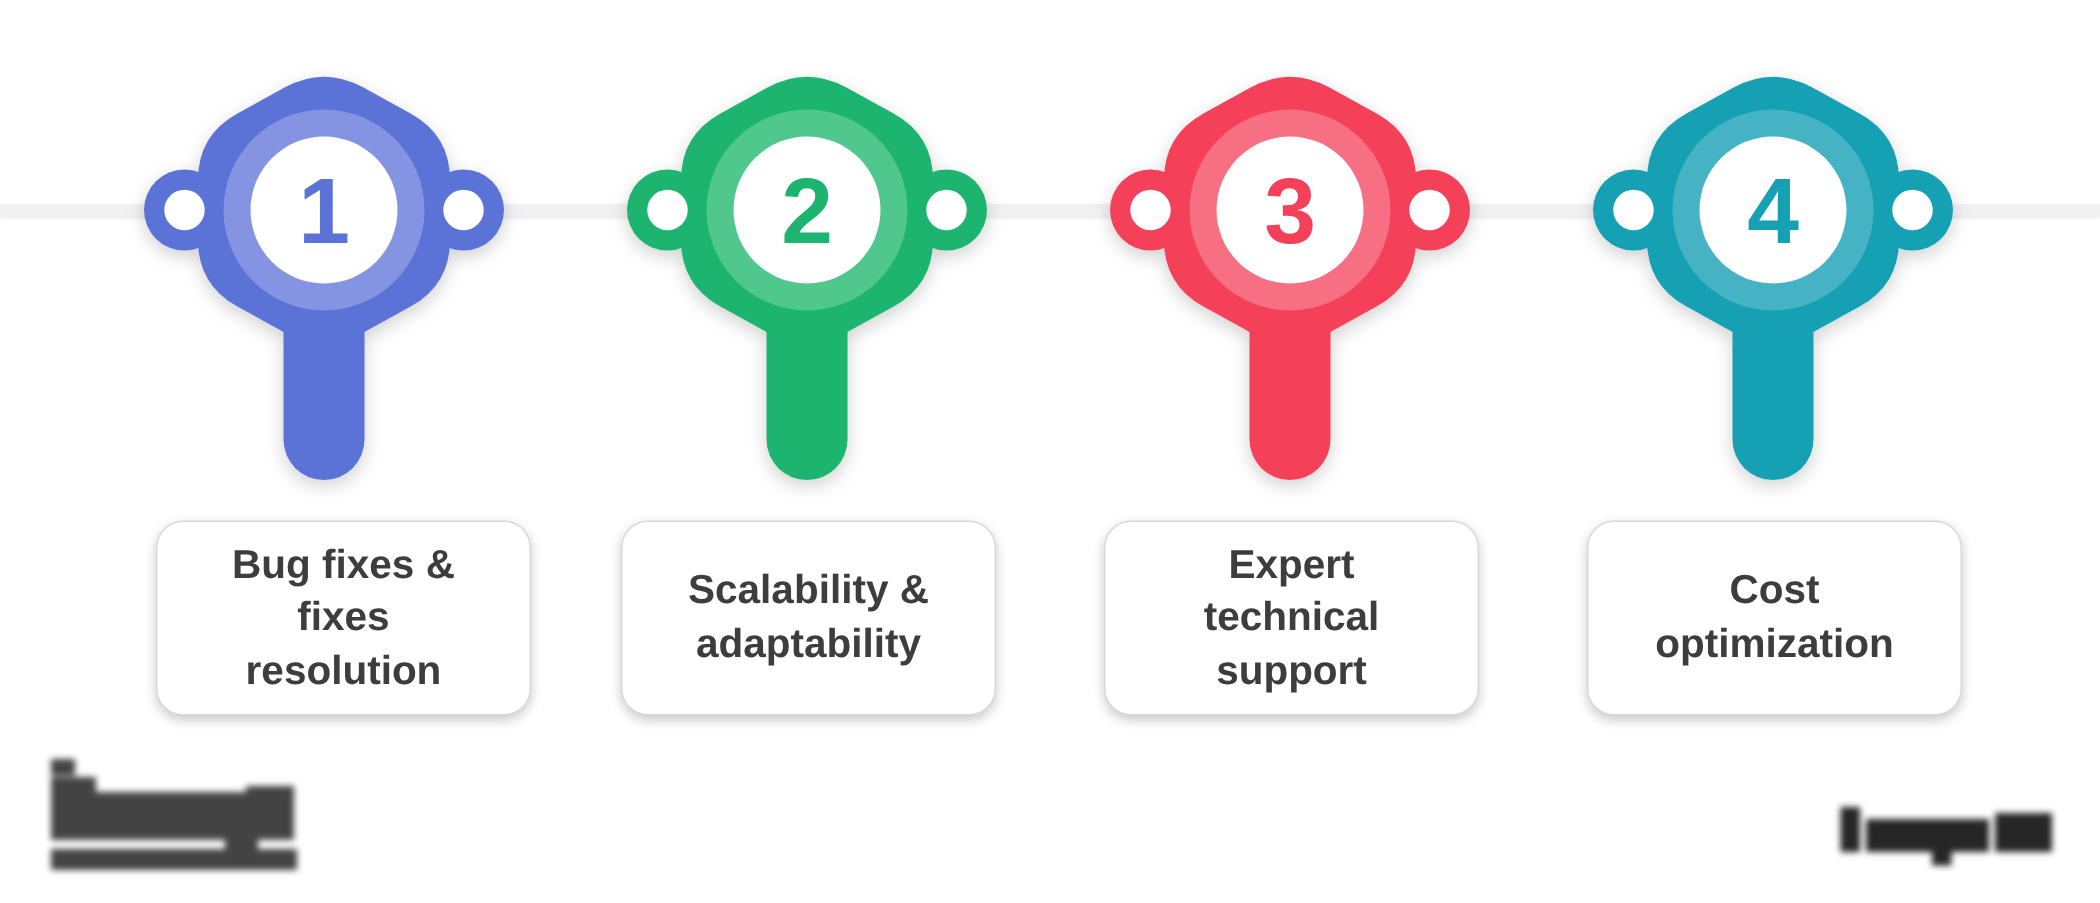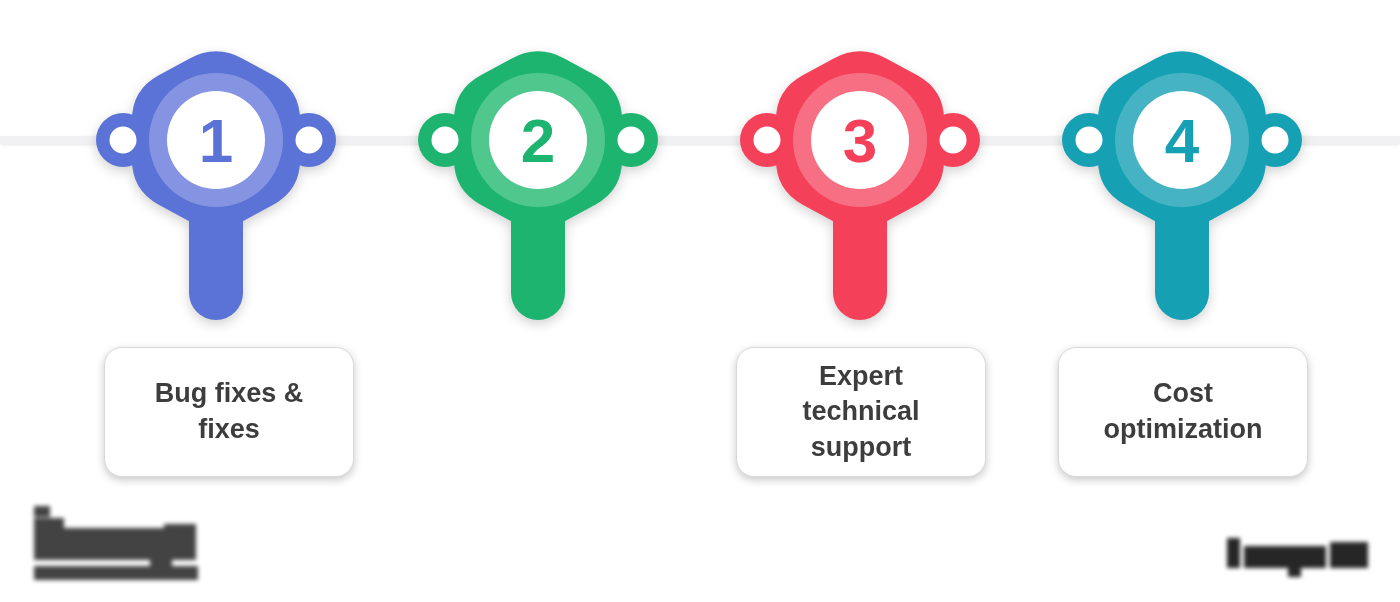--- a/index.html
+++ b/index.html
@@ -83,20 +83,26 @@
     <circle cx="0" cy="0" r="67" fill="#46b3c5"></circle>
     <circle cx="0" cy="0" r="49" fill="#ffffff"></circle>
     <text x="0" y="22" text-anchor="middle" fill="#16a0b4">4</text>
     <circle cx="-93" cy="0" r="13.5" fill="#ffffff"></circle>
     <circle cx="93" cy="0" r="13.5" fill="#ffffff"></circle>
   </svg>
 
   <div class="card c1">
     <span>Bug fixes &amp;</span>
     <span>fixes</span>
+    <span>resolution</span>
+  </div>
+  <div class="card c2">
+    <span>Scalability &amp;</span>
+    <span>adaptability</span>
+    <span></span>
   </div>
   <div class="card c3">
     <span>Expert</span>
     <span>technical</span>
     <span>support</span>
   </div>
   <div class="card c4">
     <span>Cost</span>
     <span>optimization</span>
     <span></span>

